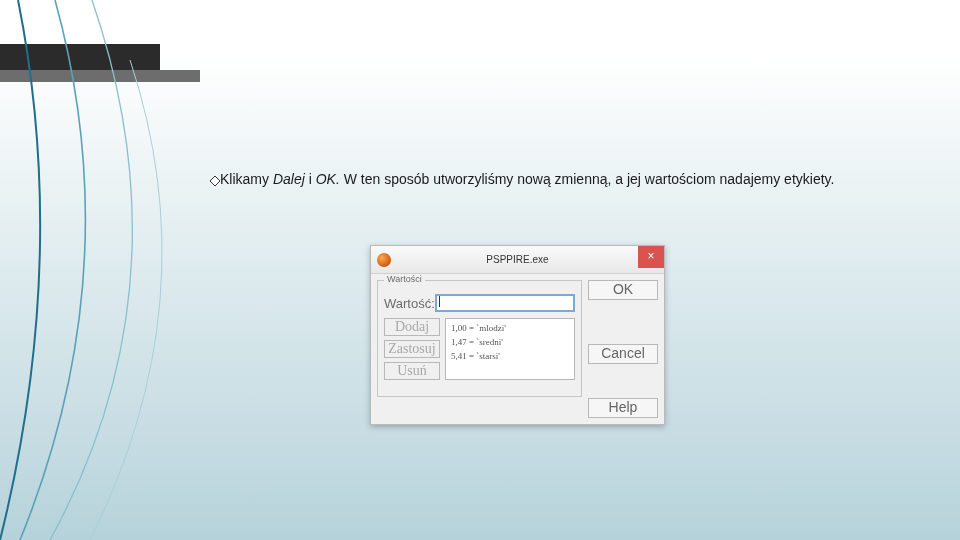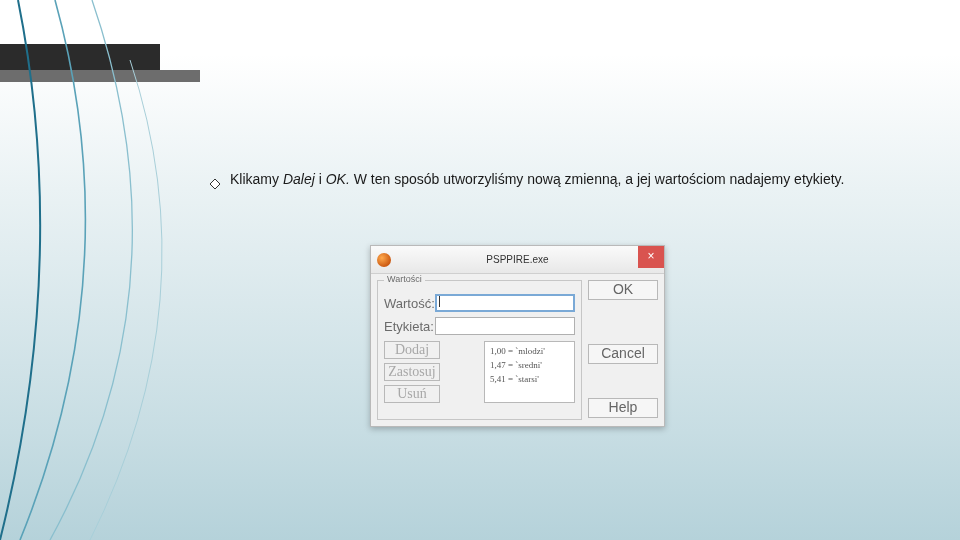--- a/index.html
+++ b/index.html
@@ -34,21 +34,21 @@
   
   .content {
     position: absolute;
     left: 210px;
     top: 170px;
     width: 680px;
     font-size: 14px;
     color: #1a1a1a;
     line-height: 1.35;
   }
-  .bullet-row { display: flex; align-items: flex-end; gap: 10px; }
+  .bullet-row { display: flex; align-items: center; }
   .diamond {
     width: 10px; height: 10px;
     margin-top: 4px;
     flex: 0 0 10px;
   }
   .diamond svg { display: block; }
   .bullet-text span.italic { font-style: italic; }
 
   
   .dialog {
@@ -180,21 +180,20 @@
 
   .listbox {
     flex: 1;
     min-height: 62px;
     border: 1px solid #b8b8b8;
     background: #fff;
     padding: 3px 5px;
     font-size: 9px;
     color: #555;
     line-height: 1.55;
-    margin-left: 39px;
   }
 </style>
 </head>
 <body>
 
 <div class="topbar1"></div>
 <div class="topbar2"></div>
 
 <svg class="curves" viewBox="0 0 960 540">
   <path d="M 18 0 Q 70 260 0 540" stroke="#1f6f8b" stroke-width="2" fill="none"></path>
@@ -223,24 +222,20 @@
     <div class="close-btn">×</div>
   </div>
   <div class="dlg-body">
     <div class="left-col">
       <div class="groupbox">
         <div class="group-legend">Wartości</div>
 
         <div class="field-row">
           <div class="field-label">Wartość:</div>
           <div class="text-input focused"><span class="caret"></span></div>
-        </div>
-        <div class="field-row">
-          <div class="field-label">Etykieta:</div>
-          <div class="text-input"></div>
         </div>
 
         <div class="lower">
           <div class="btn-stack">
             <div class="btn disabled">Dodaj</div>
             <div class="btn disabled">Zastosuj</div>
             <div class="btn disabled">Usuń</div>
           </div>
           <div class="listbox">
             <div>1,00 = `mlodzi'</div>

